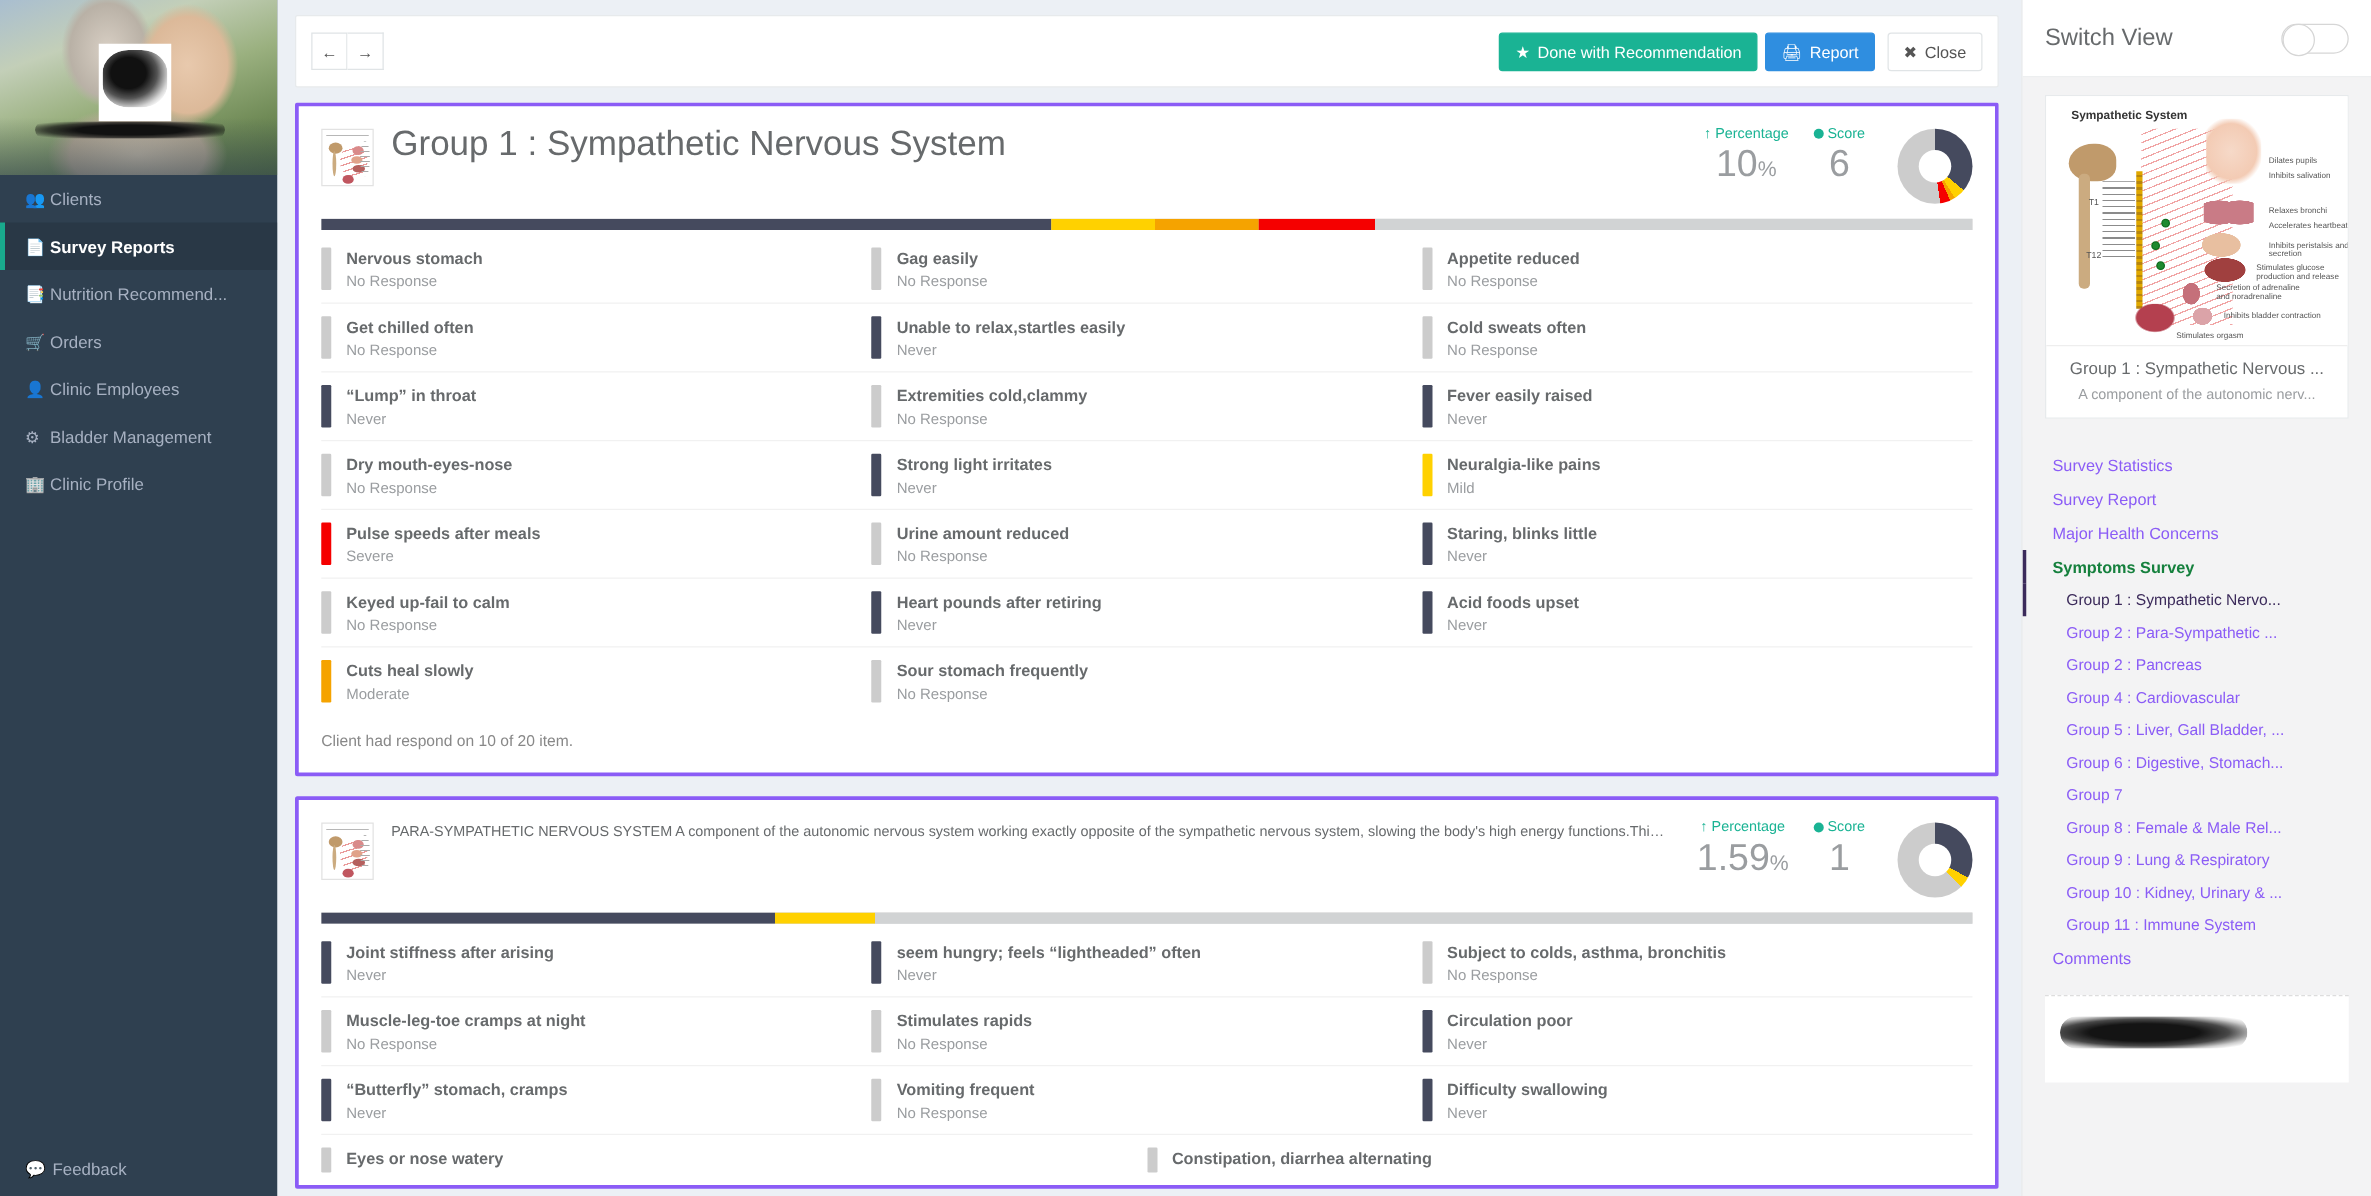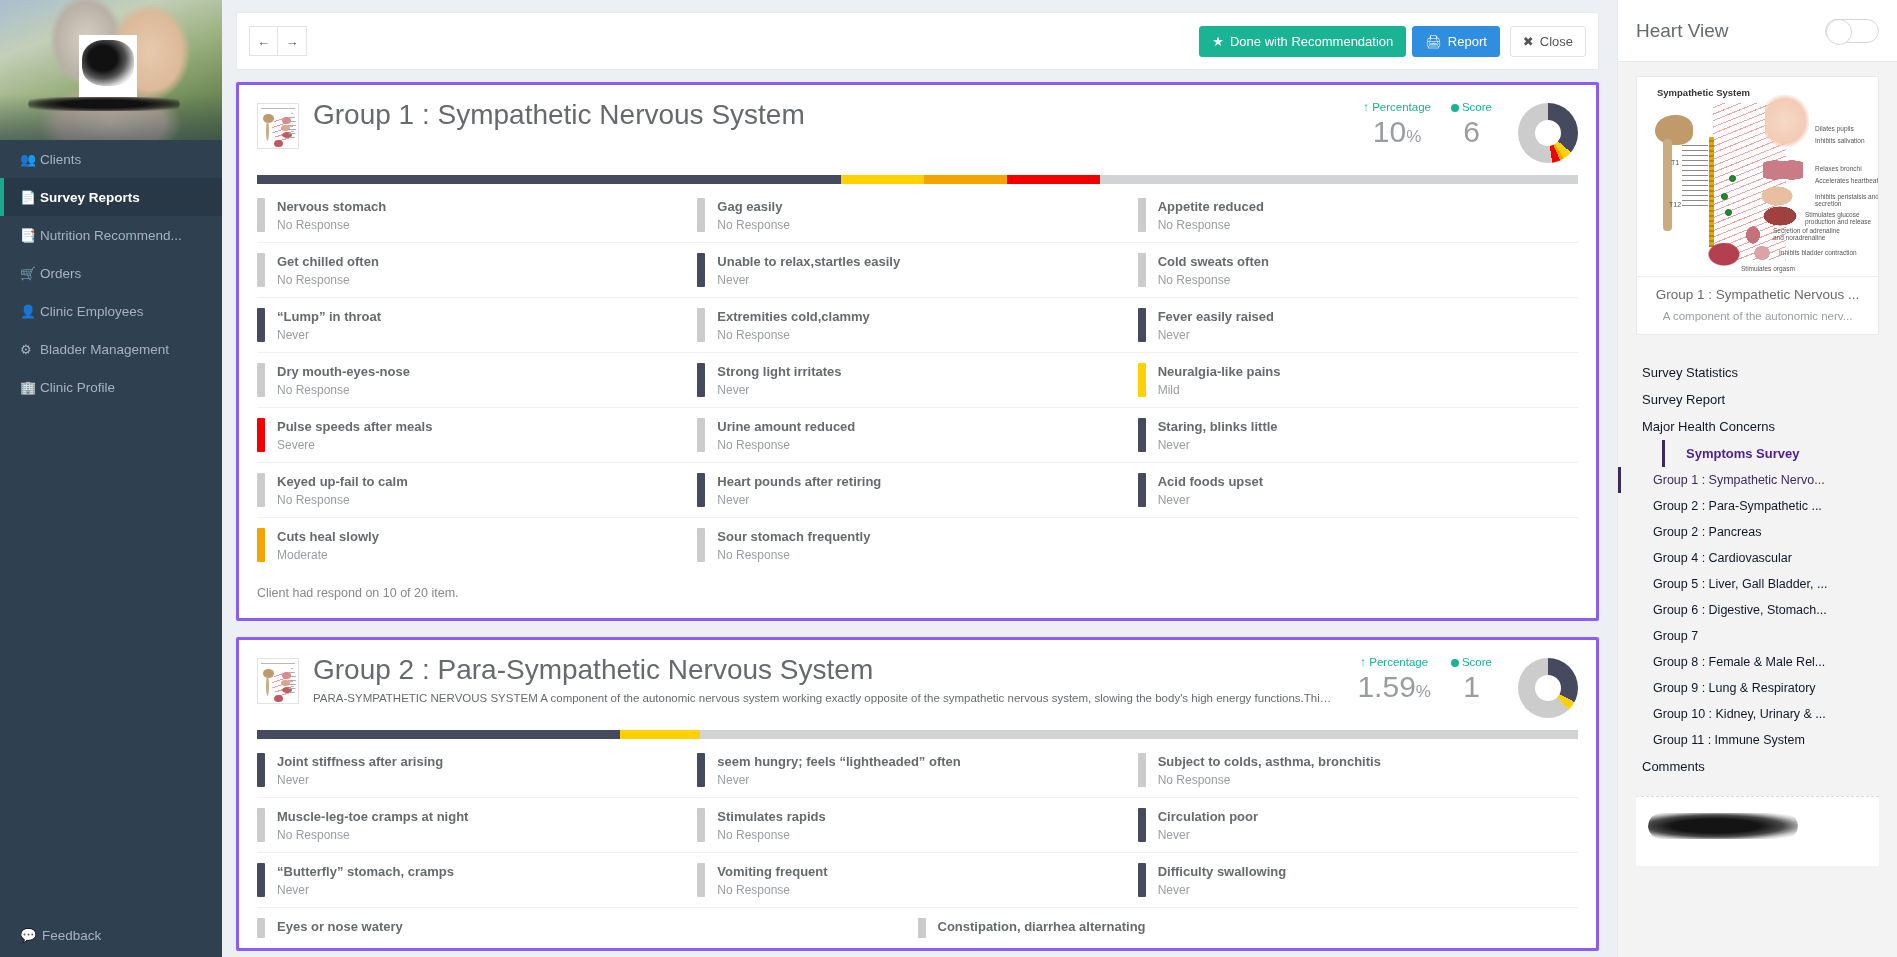--- a/index.html
+++ b/index.html
@@ -224,25 +224,25 @@
               background: repeating-linear-gradient(-22deg, rgba(232,110,110,.62) 0 1px, transparent 1px 6px); }
   .pv-gang  { position:absolute; width:7px; height:7px; border-radius:50%; background:#1f8a2f; border:1px solid #0d6b1c; }
   .pv-tick  { position: absolute; font-size: 7px; color: #555; }
 
   .preview-meta { padding: 10px 12px 12px 12px; text-align: center; }
   .pm-title { font-size: 13.5px; color: #676a6c; white-space: nowrap; overflow: hidden; text-overflow: ellipsis; }
   .pm-desc  { font-size: 11.5px; color: #9a9da0; margin-top: 8px; white-space: nowrap; overflow: hidden; text-overflow: ellipsis; }
 
   .rp-nav { padding: 10px 0 0 0; }
   .rp-link {
-    font-size: 13px; color: #0f172a; padding: 6px 0 6px 24px; cursor: pointer;
+    font-size: 13px; color: #8b5cf6; padding: 6px 0 6px 24px; cursor: pointer;
     white-space: nowrap; overflow: hidden; text-overflow: ellipsis;
   }
   .rp-link.section-active {
-    color: #4c1d95; font-weight: bold; border-left: 3px solid #3b2a5a; padding-left: 21px; margin-left: 44px;
+    color: #15803d; font-weight: bold; border-left: 3px solid #3b2a5a; padding-left: 21px;
   }
   .rp-link.sub { padding-left: 35px; font-size: 12.5px; }
   .rp-link.sub.active-sub { color: #3b2a5a; border-left: 3px solid #3b2a5a; padding-left: 32px; }
 
   .rp-redact { margin: 16px 18px 0 18px; background: #fff; border-top: 1px dashed #ddd; height: 70px; position: relative; }
   .rp-redact .blob {
     position: absolute; left: 12px; top: 16px; width: 150px; height: 26px; background: #141414;
     border-radius: 13px;
     -webkit-mask-image: radial-gradient(ellipse at 45% 50%, #000 38%, rgba(0,0,0,.78) 58%, rgba(0,0,0,.22) 76%, transparent 88%);
     mask-image: radial-gradient(ellipse at 45% 50%, #000 38%, rgba(0,0,0,.78) 58%, rgba(0,0,0,.22) 76%, transparent 88%);
@@ -464,21 +464,20 @@
               <i class="tb-lines"></i>
               <i class="tb-brain"></i>
               <i class="tb-cord"></i>
               <i class="tb-lung"></i>
               <i class="tb-sto"></i>
               <i class="tb-liv"></i>
               <i class="tb-uter"></i>
               <i class="tb-txt"></i>
             </div>
             <div class="grp-titlewrap">
-              <div class="grp-title">Group 2 : Para-Sympathetic Nervous System</div>
               <div class="grp-desc">PARA-SYMPATHETIC NERVOUS SYSTEM A component of the autonomic nervous system working exactly opposite of the sympathetic nervous system, slowing the body's high energy functions.This phas...</div>
             </div>
             <div class="grp-stats">
               <div class="stat-block">
                 <div class="stat-label"><span>↑</span> <span>Percentage</span></div>
                 <div class="stat-val"><span>1.59</span><span class="pct">%</span></div>
               </div>
               <div class="stat-block">
                 <div class="stat-label"><span class="dot"></span><span>Score</span></div>
                 <div class="stat-val">1</div>
@@ -546,21 +545,21 @@
                 <span class="ctext"><span class="cname">Constipation, diarrhea alternating</span><span class="cresp" style="display:block"></span></span>
               </div>
             </div>
           </div>
         </div>
       </div>
   </main>
 
   <aside class="rightpanel">
     <div class="rp-head">
-      <div class="rp-title">Heart View</div>
+      <div class="rp-title">Switch View</div>
       <div class="toggle"></div>
     </div>
     <div class="rp-body">
       <div class="preview-card">
         <div class="preview-img">
           <span class="pv-label">Sympathetic System</span>
           <span class="pv-nerves"></span>
           <span class="pv-brain"></span>
           <span class="pv-cord"></span>
           <span class="pv-spine"></span>

